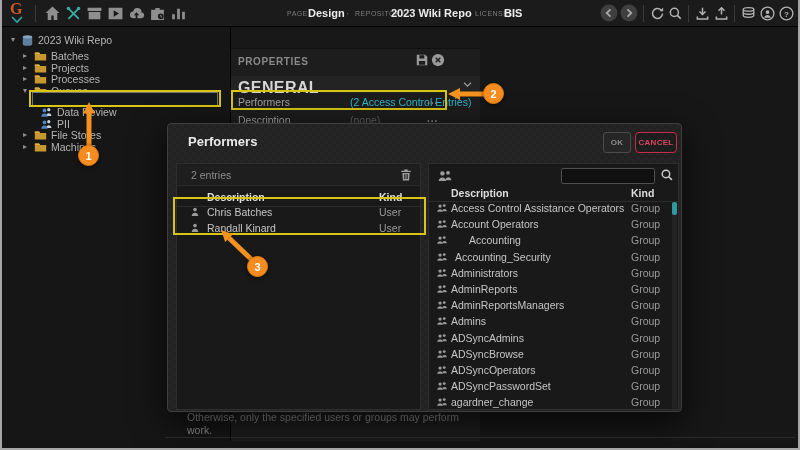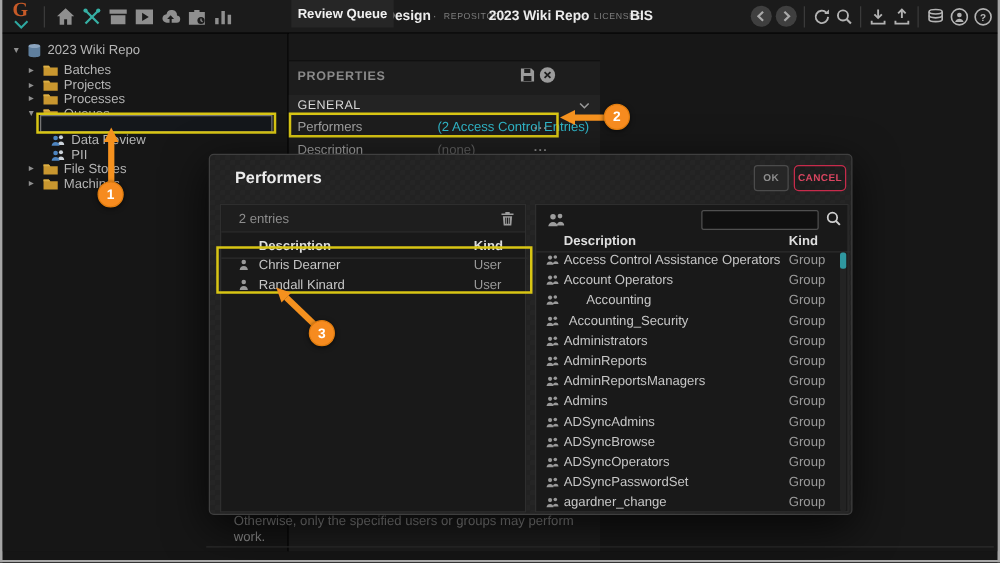--- a/index.html
+++ b/index.html
@@ -34,21 +34,21 @@
   
   .mainbg{position:absolute;left:229px;top:27px;width:567px;height:414px;background:#171717;}
   .propcol{position:absolute;left:229px;top:27px;width:249px;height:414px;background:#1d1d1d;}
   .tabstrip{position:absolute;left:229px;top:27px;width:249px;height:22px;background:#181818;border-bottom:1px solid #101010;}
   .tab{position:absolute;top:0;height:22px;line-height:22px;text-align:center;font-size:10.5px;font-weight:bold;}
   .tab.active{background:#262626;color:#f0f0f0;}
   .tab.inactive{color:#787878;}
   .prophead{position:absolute;left:236px;top:56px;font-size:10px;font-weight:bold;letter-spacing:.6px;color:#8a8a8a;}
   .ph-ic{position:absolute;top:53px;width:14px;height:14px;color:#9b9b9b;}
   .gen-row{position:absolute;left:229px;top:76px;width:249px;height:17px;background:#232323;}
-  .gen-lab{position:absolute;left:236px;top:79px;font-size:10px;font-weight:normal;letter-spacing:.4px;color:#d6d6d6;text-align:center;}
+  .gen-lab{position:absolute;left:236px;top:79px;font-size:16px;font-weight:bold;letter-spacing:.4px;color:#d6d6d6;text-align:center;}
   .gen-chev{position:absolute;left:460px;top:79px;width:11px;height:11px;color:#9a9a9a;}
   .prow-lab{position:absolute;font-size:10.5px;color:#a0a0a0;}
   .prow-val{position:absolute;font-size:10.5px;margin-left:40px;}
   .val-teal{color:#2fb5c7;}
   .val-none{color:#5f5f5f;}
   .prow-more{position:absolute;font-size:10px;font-weight:bold;color:#8d8d8d;letter-spacing:1px;}
   .helpline{position:absolute;font-size:10.5px;color:#8f8f8f;white-space:nowrap;}
   .bottomline{position:absolute;left:163px;top:437px;width:630px;height:1px;background:#2d2d2d;}
   
   .modal{position:absolute;left:165px;top:123px;width:515px;height:289px;background:#222;
@@ -348,21 +348,20 @@
     <span class="texp right" style="left:18px"></span>
     <svg class="ticn" style="left:32px">
         <use href="#i-folder"></use>
       </svg>
     <span class="tlbl" style="left:49px">Machines</span>
   </div>
 
   <div class="mainbg"></div>
   <div class="propcol"></div>
   <div class="tabstrip"></div>
-  <div class="tab active" style="left:231px;width:82px">Review Queue</div>
 
   <span class="prophead">PROPERTIES</span>
   <svg class="ph-ic" style="left:413px">
       <use href="#i-save"></use>
     </svg>
   <svg class="ph-ic" style="left:429px">
       <use href="#i-closec"></use>
     </svg>
 
   <div class="gen-row"></div>
@@ -397,21 +396,21 @@
           </svg>
       </div>
       <span class="colhdr" style="left:30px;top:27px">Description</span>
       <span class="colhdr" style="left:202px;top:27px">Kind</span>
       <div class="hdrline" style="left:0;top:42px;width:245px"></div>
 
       <div>
         <svg class="lrow-ic" style="left:12px;top:42px">
             <use href="#i-person"></use>
           </svg>
-        <span class="lrow-txt" style="left:30px;top:42px">Chris Dearner</span>
+        <span class="lrow-txt" style="left:30px;top:42px">Chris Batches</span>
         <span class="lrow-kind" style="left:202px;top:42px">User</span>
       </div>
       <div>
         <svg class="lrow-ic" style="left:12px;top:58px">
             <use href="#i-person"></use>
           </svg>
         <span class="lrow-txt" style="left:30px;top:58px">Randall Kinard</span>
         <span class="lrow-kind" style="left:202px;top:58px">User</span>
       </div>
     </div>

